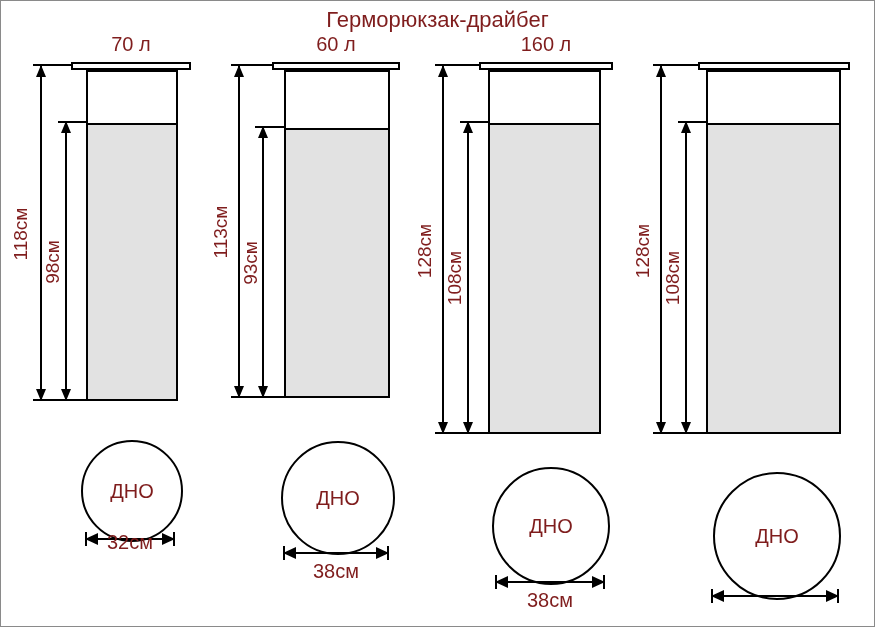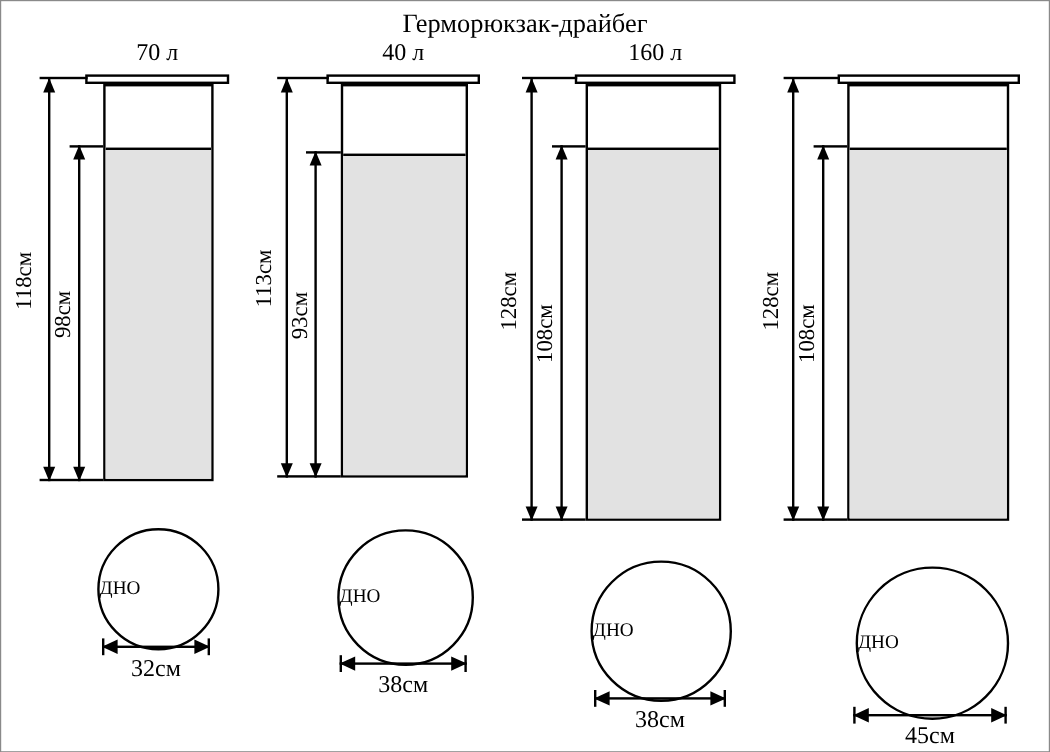--- a/index.html
+++ b/index.html
@@ -1,36 +1,36 @@
 <!DOCTYPE html>
 <html><head>
 <meta charset="utf-8">
 <style>
   html,body{margin:0;padding:0;background:#fff;}
   .page{
     position:relative;width:873px;height:625px;background:#ffffff;
     border:1px solid #8a8a8a;overflow:hidden;
-    font-family:Liberation Serif, serif;color:#000000;
+    font-family:Liberation Sans, sans-serif;color:#7f1d1d;
   }
   .layer{position:absolute;inset:0;}
   .title{position:absolute;top:6px;left:0;width:100%;text-align:center;font-size:22px;}
   .vol{position:absolute;text-align:center;font-size:20px;}
   .flange{position:absolute;height:4px;background:#fff;border:2px solid #000;}
   .bagbody{position:absolute;background:#fff;border:2px solid #000;}
   .fill{position:absolute;left:0;right:0;bottom:0;background:#e2e2e2;border-top:2px solid #000;}
   .vdim{position:absolute;width:2px;background:#000;}
   .vdim::before{content:"";position:absolute;top:0;left:-4px;width:0;height:0;
     border-left:5px solid transparent;border-right:5px solid transparent;border-bottom:12px solid #000;}
   .vdim::after{content:"";position:absolute;bottom:0;left:-4px;width:0;height:0;
     border-left:5px solid transparent;border-right:5px solid transparent;border-top:12px solid #000;}
   .ext{position:absolute;height:2px;background:#000;}
   .vlabel{position:absolute;width:110px;height:22px;line-height:22px;text-align:center;
     font-size:19px;transform:rotate(-90deg);}
   .circle{position:absolute;border:2px solid #000;border-radius:50%;background:#fff;
-    display:flex;align-items:center;font-size:16px;}
+    display:flex;align-items:center;justify-content:center;font-size:20px;}
   .hdim{position:absolute;height:2px;background:#000;}
   .hdim::before{content:"";position:absolute;left:0;top:-5px;width:0;height:0;
     border-top:6px solid transparent;border-bottom:6px solid transparent;border-right:13px solid #000;}
   .hdim::after{content:"";position:absolute;right:0;top:-5px;width:0;height:0;
     border-top:6px solid transparent;border-bottom:6px solid transparent;border-left:13px solid #000;}
   .tick{position:absolute;width:2px;height:14px;top:-6px;background:#000;}
   .tick-l{left:0;}
   .tick-r{right:0;}
   .dlabel{position:absolute;text-align:center;font-size:20px;}
 </style>
@@ -54,25 +54,25 @@
     <div class="ext" style="left:32px;top:398px;width:53px;"></div>
     <div class="vlabel" style="left:-35px;top:222px;">118см</div>
     <div class="vlabel" style="left:-3px;top:250px;">98см</div>
     <div class="circle" style="left:80px;top:439px;width:98px;height:98px;">
       <span>ДНО</span>
     </div>
     <div class="hdim" style="left:84px;top:537px;width:90px;">
       <span class="tick tick-l"></span>
       <span class="tick tick-r"></span>
     </div>
-    <div class="dlabel" style="left:84px;top:545px;width:90px;">32см</div>
+    <div class="dlabel" style="left:84px;top:530px;width:90px;">32см</div>
   </div>
 
   <div class="layer">
-    <div class="vol" style="left:275px;top:32px;width:120px;">40 л</div>
+    <div class="vol" style="left:275px;top:32px;width:120px;">60 л</div>
     <div class="flange" style="left:271px;top:61px;width:124px;"></div>
     <div class="bagbody" style="left:283px;top:69px;width:102px;height:324px;">
       <div class="fill" style="top:56px;"></div>
     </div>
     <div class="vdim" style="left:237px;top:64px;height:333px;"></div>
     <div class="vdim" style="left:261px;top:125px;height:272px;"></div>
     <div class="ext" style="left:230px;top:63px;width:43px;"></div>
     <div class="ext" style="left:254px;top:125px;width:29px;"></div>
     <div class="ext" style="left:230px;top:395px;width:53px;"></div>
     <div class="vlabel" style="left:165px;top:220px;">113см</div>
@@ -122,16 +122,15 @@
     <div class="ext" style="left:652px;top:431px;width:53px;"></div>
     <div class="vlabel" style="left:587px;top:239px;">128см</div>
     <div class="vlabel" style="left:617px;top:266px;">108см</div>
     <div class="circle" style="left:712px;top:471px;width:124px;height:124px;">
       <span>ДНО</span>
     </div>
     <div class="hdim" style="left:710px;top:594px;width:128px;">
       <span class="tick tick-l"></span>
       <span class="tick tick-r"></span>
     </div>
-    <div class="dlabel" style="left:710px;top:601px;width:128px;">45см</div>
   </div>
 
 </div>
 
 </body></html>

